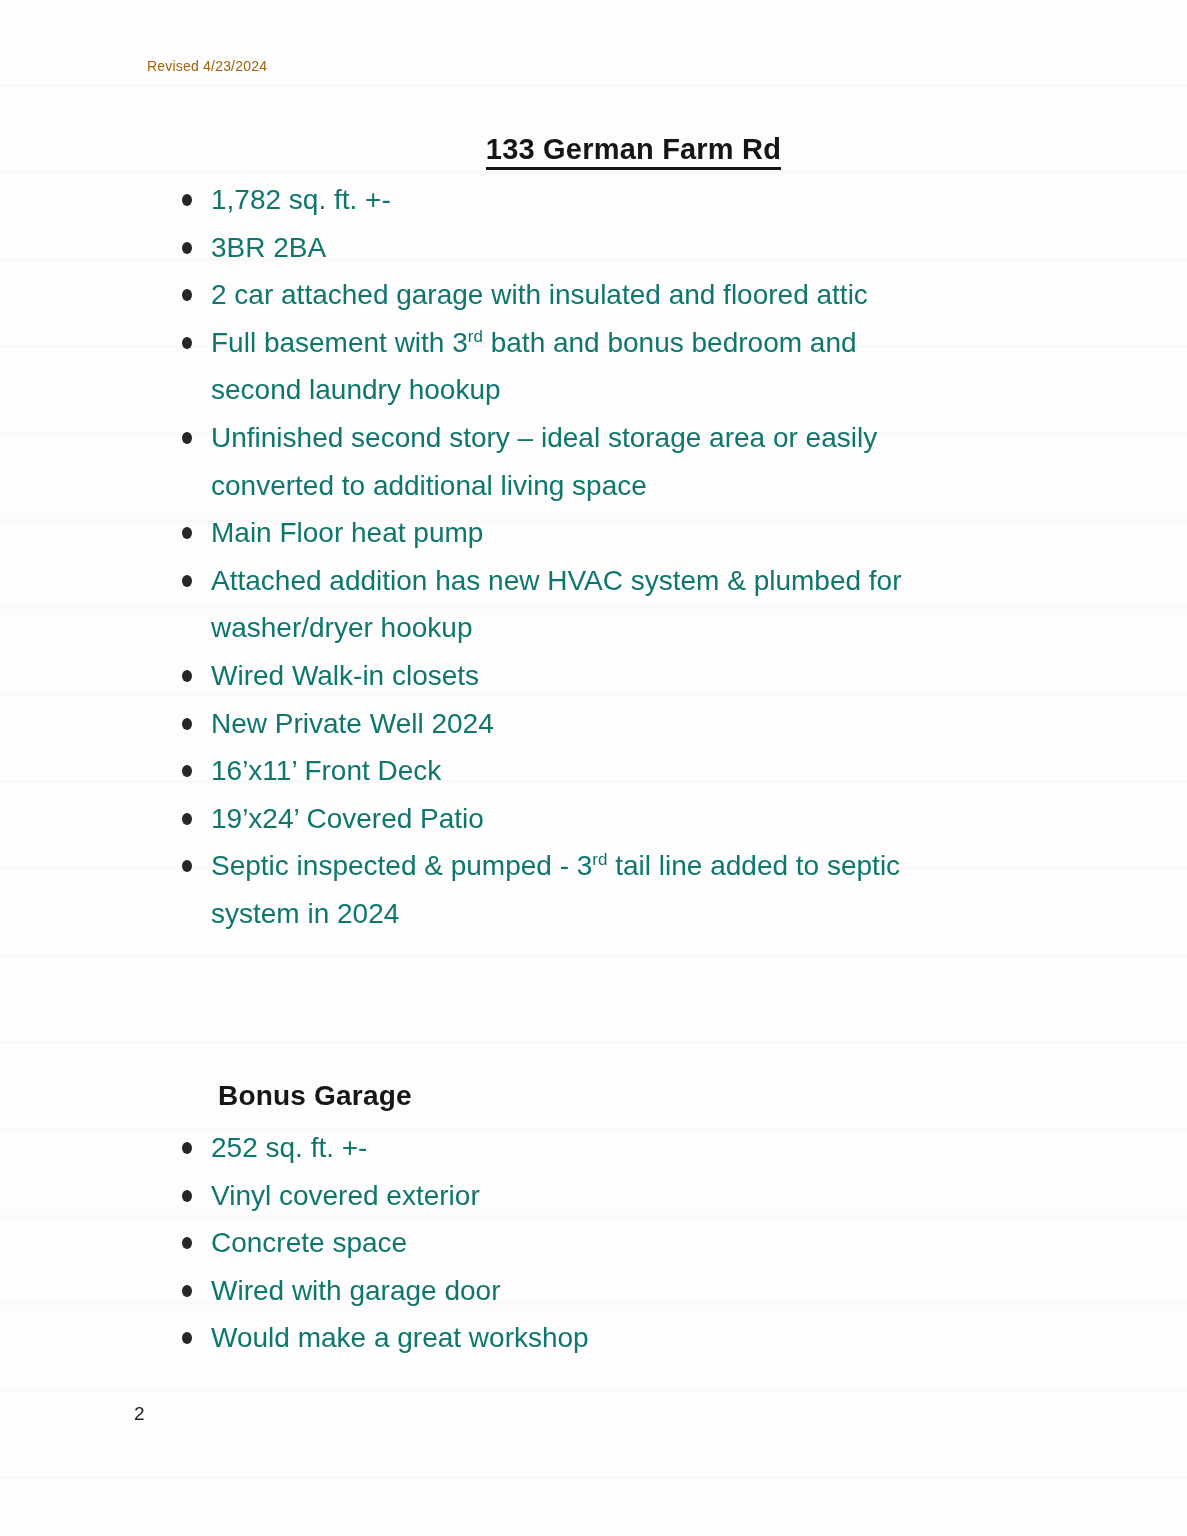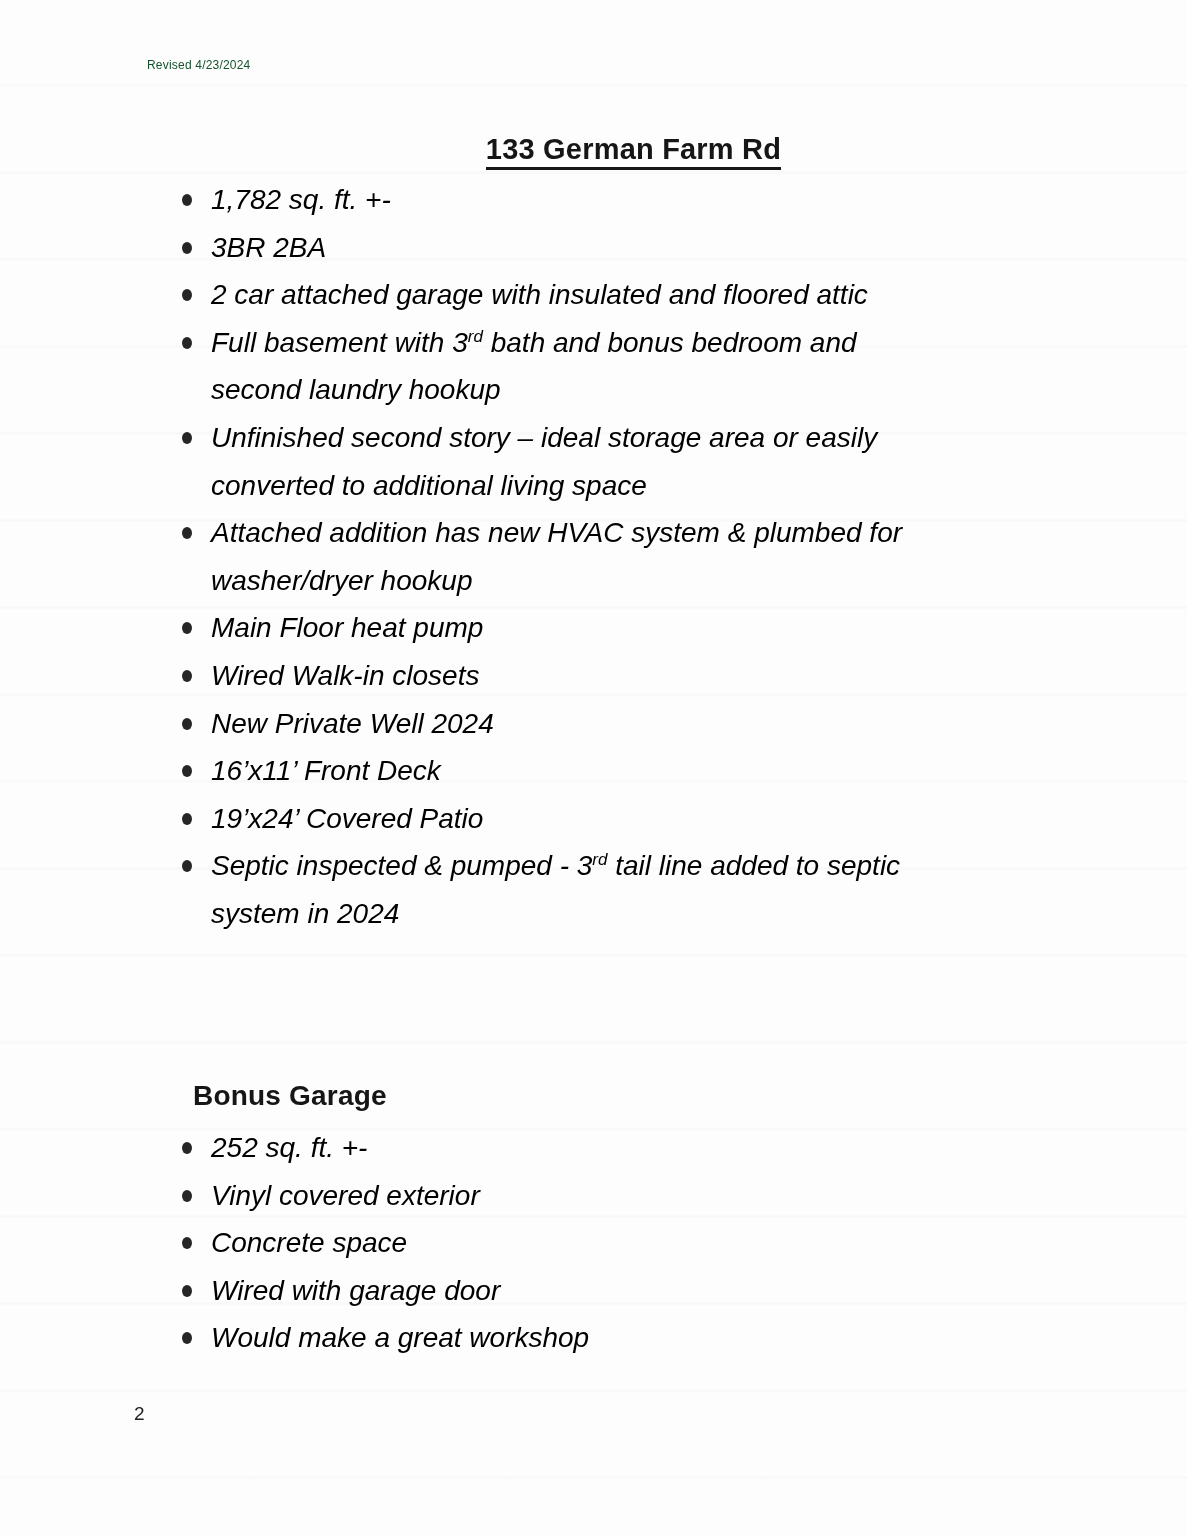--- a/index.html
+++ b/index.html
@@ -20,23 +20,23 @@
     );
     font-family: "Liberation Sans", "DejaVu Sans", sans-serif;
     color: #1d1d1d;
     overflow: hidden;
   }
 
   .revised {
     position: absolute;
     left: 147px;
     top: 58px;
-    font-size: 12px;
+    font-size: 14px;
     letter-spacing: 0.2px;
-    color: #14532d;
+    color: #a16207;
   }
 
   .title-band {
     position: absolute;
     left: 210px;
     right: 130px;
     top: 133px;
     text-align: center;
   }
   .title-text {
@@ -58,41 +58,40 @@
     width: 900px;
   }
   #main-feature-list { top: 176px; }
   #garage-feature-list { top: 1124px; }
 
   li.feature-item {
     position: relative;
     padding-left: 29px;
     font-size: 28px;
     line-height: 47.6px;
-    color: #000000;
-    font-style: italic;
+    color: #0f766e;
   }
   li.feature-item .bullet {
     position: absolute;
     left: 0;
     top: 18px;
     width: 10px;
     height: 12px;
     border-radius: 50%;
     background: #262626;
   }
   li.feature-item sup {
     font-size: 17px;
     line-height: 0;
     vertical-align: super;
   }
 
   .subheading {
     position: absolute;
-    left: 193px;
+    left: 218px;
     top: 1080px;
     font-size: 28px;
     font-weight: bold;
     color: #161616;
     letter-spacing: 0.2px;
   }
 
   .page-number {
     position: absolute;
     left: 134px;
@@ -109,22 +108,22 @@
 <div class="title-band">
   <span class="title-text">133 German Farm Rd</span>
 </div>
 
 <ul class="features" id="main-feature-list">
     <li class="feature-item"><span class="bullet"></span><span class="item-text">1,782 sq. ft. +-</span></li>
     <li class="feature-item"><span class="bullet"></span><span class="item-text">3BR 2BA</span></li>
     <li class="feature-item"><span class="bullet"></span><span class="item-text">2 car attached garage with insulated and floored attic</span></li>
     <li class="feature-item"><span class="bullet"></span><span class="item-text">Full basement with 3<sup>rd</sup> bath and bonus bedroom and<br>second laundry hookup</span></li>
     <li class="feature-item"><span class="bullet"></span><span class="item-text">Unfinished second story – ideal storage area or easily<br>converted to additional living space</span></li>
+    <li class="feature-item"><span class="bullet"></span><span class="item-text">Main Floor heat pump</span></li>
     <li class="feature-item"><span class="bullet"></span><span class="item-text">Attached addition has new HVAC system &amp; plumbed for<br>washer/dryer hookup</span></li>
-    <li class="feature-item"><span class="bullet"></span><span class="item-text">Main Floor heat pump</span></li>
     <li class="feature-item"><span class="bullet"></span><span class="item-text">Wired Walk-in closets</span></li>
     <li class="feature-item"><span class="bullet"></span><span class="item-text">New Private Well 2024</span></li>
     <li class="feature-item"><span class="bullet"></span><span class="item-text">16’x11’ Front Deck</span></li>
     <li class="feature-item"><span class="bullet"></span><span class="item-text">19’x24’ Covered Patio</span></li>
     <li class="feature-item"><span class="bullet"></span><span class="item-text">Septic inspected &amp; pumped - 3<sup>rd</sup> tail line added to septic<br>system in 2024</span></li>
   </ul>
 
 <div class="subheading">Bonus Garage</div>
 
 <ul class="features" id="garage-feature-list">

